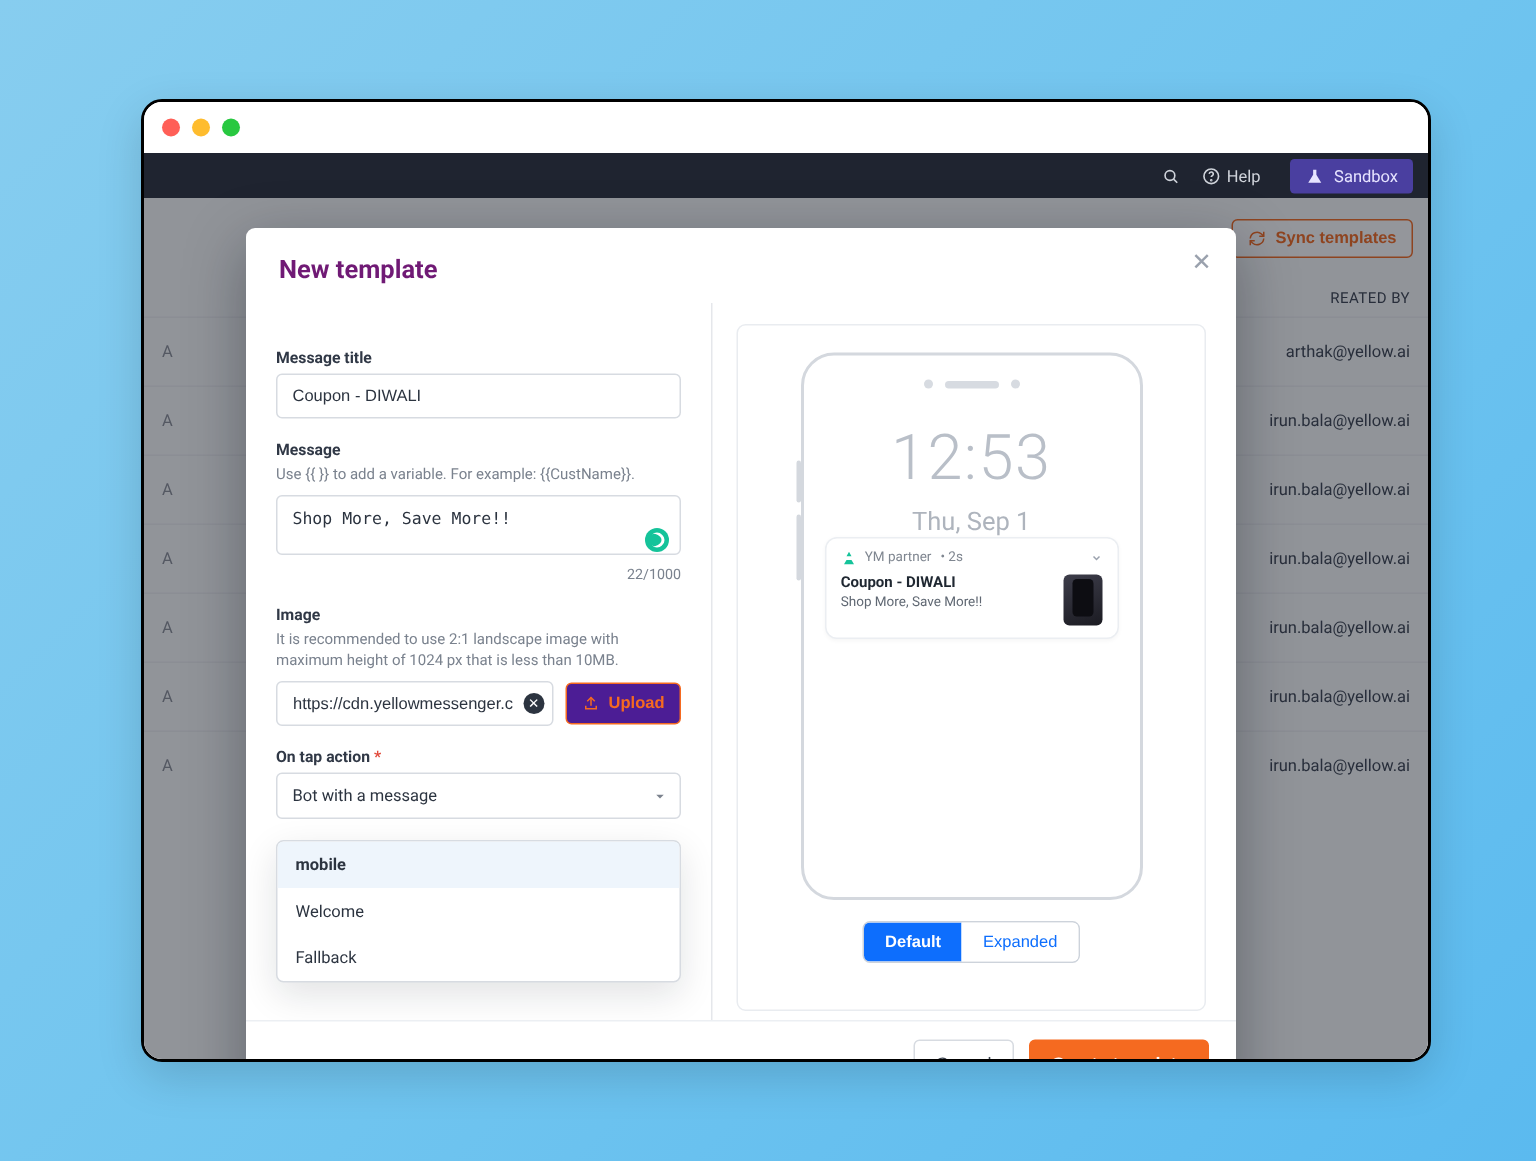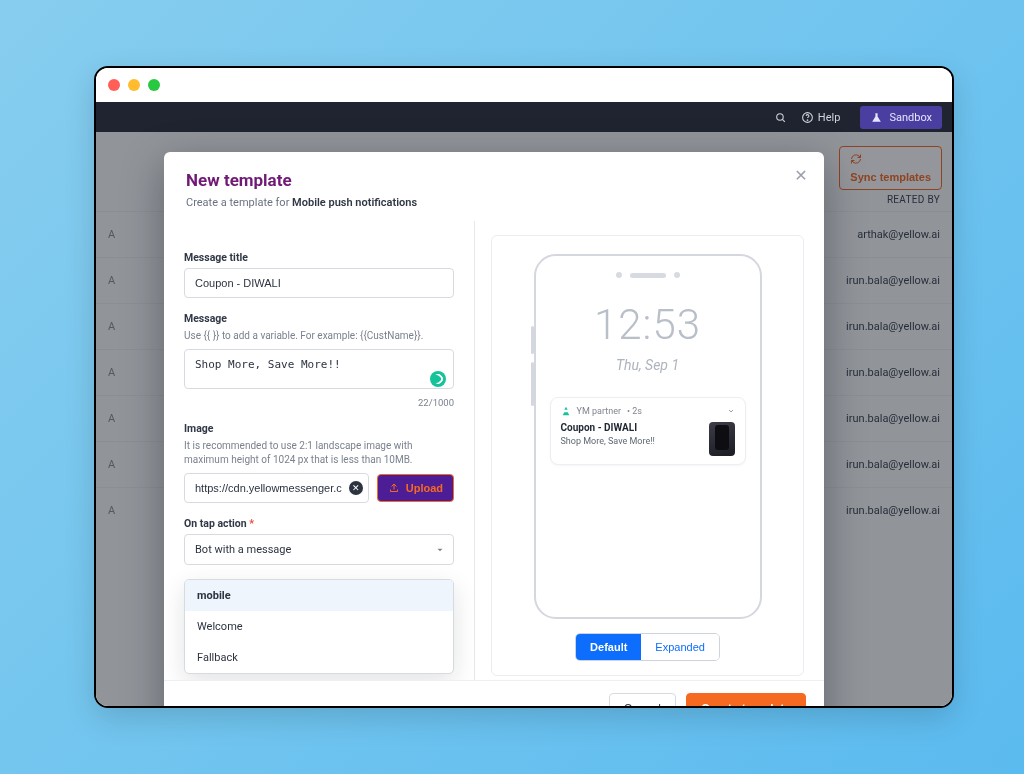--- a/index.html
+++ b/index.html
@@ -28,21 +28,21 @@
   .appbar svg { width:13px; height:13px; }
   .sandbox-chip {
     background:#4a3fa0; color:#e7e4ff; font-size:11px; padding:5px 10px; border-radius:3px;
     display:flex; gap:6px; margin-left:6px;
   }
 
   .page-body { position:relative; height: calc(100% - 34px - 30px); background:#fafbfc; }
   .sync-btn {
     position:absolute; right:10px; top:14px; border:1px solid #f56a20; color:#f56a20;
     background:#fff; border-radius:4px; padding:6px 10px; font-size:11px; font-weight:600;
-    display:flex; align-items:flex-start; gap:6px;flex-direction:column;
+    display:flex; align-items:center; gap:6px;
   }
   .bg-table {
     position:absolute; left:0; right:0; top:56px; bottom:0;
     font-size:11px; color:#444;
   }
   .bg-table .hdr { display:flex; padding: 6px 12px; color:#6e7580; font-size:10px; letter-spacing:.03em; }
   .bg-row { display:flex; padding: 16px 12px; border-top:1px solid #eef0f3; }
   .col-a { flex:0 0 60px; color:#8a8f98; }
   .col-created { flex:1; text-align:right; color:#3b4350; }
 
@@ -131,21 +131,21 @@
   .phone::before{
     content:""; position:absolute; left:-5px; top:70px; width:3px; height:28px; background:#d4d8de; border-radius:2px;
   }
   .phone::after{
     content:""; position:absolute; left:-5px; top:106px; width:3px; height:44px; background:#d4d8de; border-radius:2px;
   }
   .speaker-row { display:flex; gap:8px; align-items:center; margin-bottom:8px; }
   .spk-dot{ width:6px;height:6px;border-radius:50%;background:#d7dbe1;}
   .spk-bar{ width:36px;height:5px;border-radius:3px;background:#d7dbe1;}
   .clock { font-size:42px; color:#b9bfc8; font-weight:300; letter-spacing:1px; margin-top:14px;}
-  .date-line { font-size:14px; color:#aeb4bd; margin-top:8px; margin-bottom:24px;font-style:italic;}
+  .date-line { font-size:17px; color:#aeb4bd; margin-top:8px; margin-bottom:0;}
 
   .notif-card {
     width:196px; border:1px solid #ebeef2; border-radius:8px; padding:8px 10px;
     box-shadow:0 1px 3px rgba(0,0,0,0.04); background:#fff;
   }
   .notif-head { display:flex; align-items:center; gap:6px; font-size:9px; color:#7f8690; position:relative;}
   .notif-head .appicon { width:10px; height:10px; }
   .notif-head .chev-s { position:absolute; right:0; top:1px; color:#9aa1ad; }
   .notif-body { display:flex; gap:8px; margin-top:6px; align-items:flex-start;}
   .notif-text .t { font-size:10px; font-weight:700; color:#1f2731; }
@@ -258,23 +258,20 @@
           </div>
         </div>
     </div>
 
     <div class="dim"></div>
 
     <div class="modal">
       <button class="close-x">✕</button>
       <div class="modal-header">
         <h2>New template</h2>
-        <div class="sub">
-          <span>Create a template for </span><b>Mobile push notifications</b>
-        </div>
       </div>
 
       <div class="modal-body">
         <div class="form-col">
 
           <div class="ghost-input"></div>
 
           <div class="field-group" style="margin-top:10px;">
             <label class="label">Message title</label>
             <input class="text-input" value="Coupon - DIWALI" style="">

